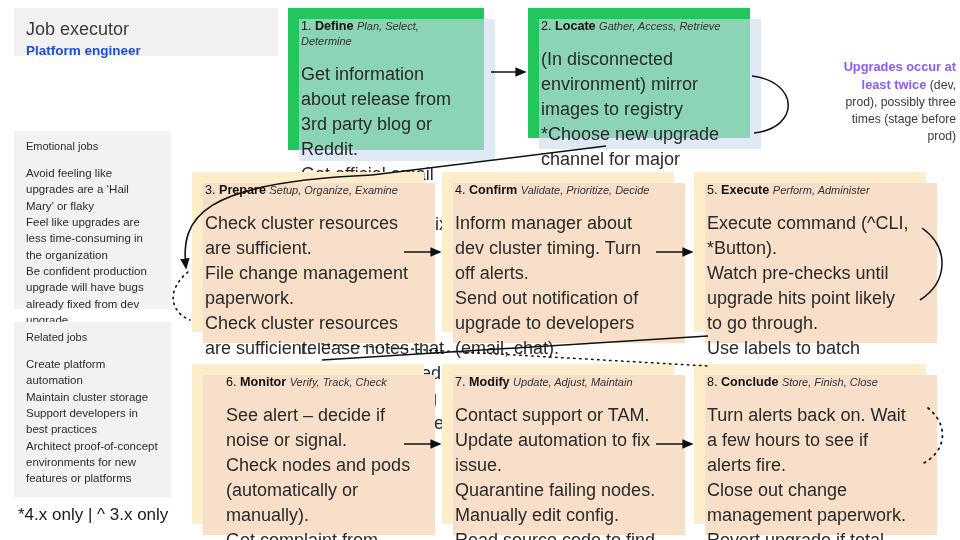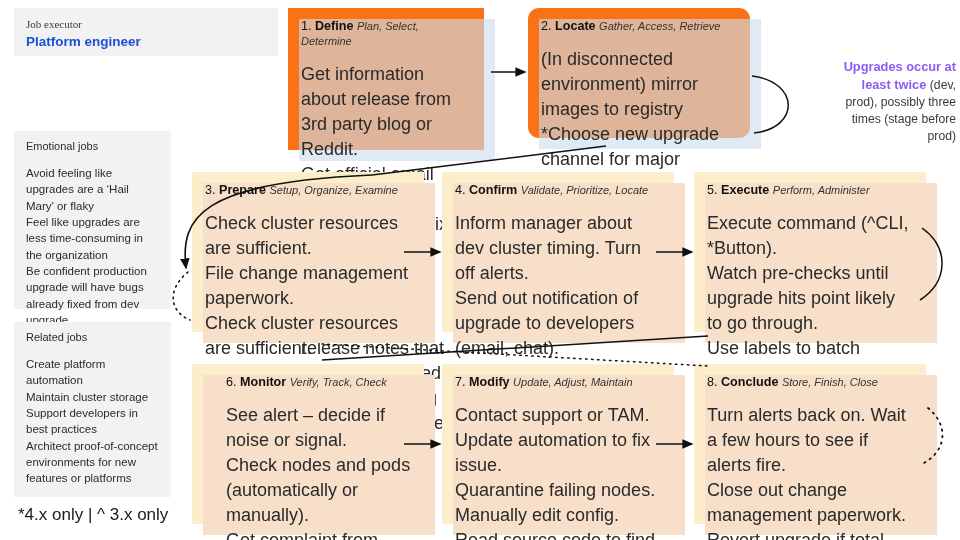--- a/index.html
+++ b/index.html
@@ -29,26 +29,25 @@
   }
 
   
   .panel {
     position: absolute;
     background: #f2f2f2;
     box-sizing: border-box;
     padding: 9px 12px 11px 12px;
   }
   .panel .kicker {
-    font-size: 11px;
+    font-size: 18px;
     color: #3b3b3b;
     line-height: 1.35;
     margin: 0 0 1px 0;
     font-weight: 400;
-    font-family: Liberation Serif, serif;
   }
   .panel .headline {
     font-size: 13.5px;
     font-weight: bold;
     color: #1d4ed8;
     line-height: 1.32;
     margin: 0;
   }
   .panel .section-title {
     font-size: 11px;
@@ -103,21 +102,21 @@
     z-index: 3;
   }
   .card .shadow {
     position: absolute;
     left: 11px;
     top: 11px;
     right: -11px;
     bottom: -11px;
     z-index: -1;
   }
-  .card.blue { background: #f97316; }
+  .card.blue { background: #22c55e; }
   .card.blue .shadow { background: #cdddee; opacity: 0.62; }
   .card.cream { background: #fdeecb; }
   .card.cream .shadow { background: #f7dfca; }
 
   .card .title {
     font-size: 12.6px;
     margin: 0 0 13px 0;
     color: #111;
     line-height: 1.2;
   }
@@ -131,21 +130,21 @@
   }
   .card .lines {
     font-size: 18px;
     line-height: 1.385;
     color: #2a2a2a;
     white-space: pre-line;
     margin: 0;
   }
 
   #card-1 { left: 288px; top: 8px;  width: 196px; height: 142px; }
-  #card-2 { left: 528px; top: 8px;  width: 222px; height: 130px; border-radius: 11px; }
+  #card-2 { left: 528px; top: 8px;  width: 222px; height: 130px; }
   #card-3 { left: 192px; top: 172px; width: 232px; height: 160px; }
   #card-4 { left: 442px; top: 172px; width: 232px; height: 160px; }
   #card-5 { left: 694px; top: 172px; width: 232px; height: 160px; }
   #card-6 { left: 192px; top: 364px; width: 232px; height: 160px; padding-left: 34px; }
   #card-7 { left: 442px; top: 364px; width: 232px; height: 160px; }
   #card-8 { left: 694px; top: 364px; width: 232px; height: 160px; }
 </style>
 </head>
 <body>
 
@@ -252,21 +251,21 @@
 File change management paperwork.
 Check cluster resources are sufficient.
 Decide schedule with project manager for developer apps.</p>
   </div>
 
   <div class="card cream" id="card-4">
     <div class="shadow"></div>
     <p class="title">
       <span class="num">4.</span>
       <span class="word">Confirm</span>
-      <span class="verbs">Validate, Prioritize, Locate</span>
+      <span class="verbs">Validate, Prioritize, Decide</span>
     </p>
     <p class="lines">Inform manager about dev cluster timing. Turn off alerts.
 Send out notification of upgrade to developers (email, chat).
 Ensure cluster has enough resources.
 Turn off alerts.</p>
   </div>
 
   <div class="card cream" id="card-5">
     <div class="shadow"></div>
     <p class="title">

